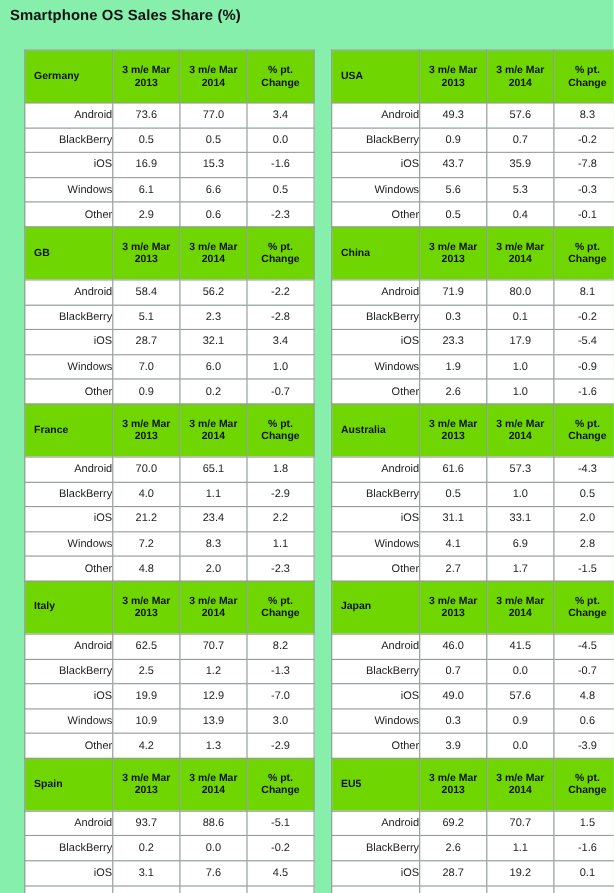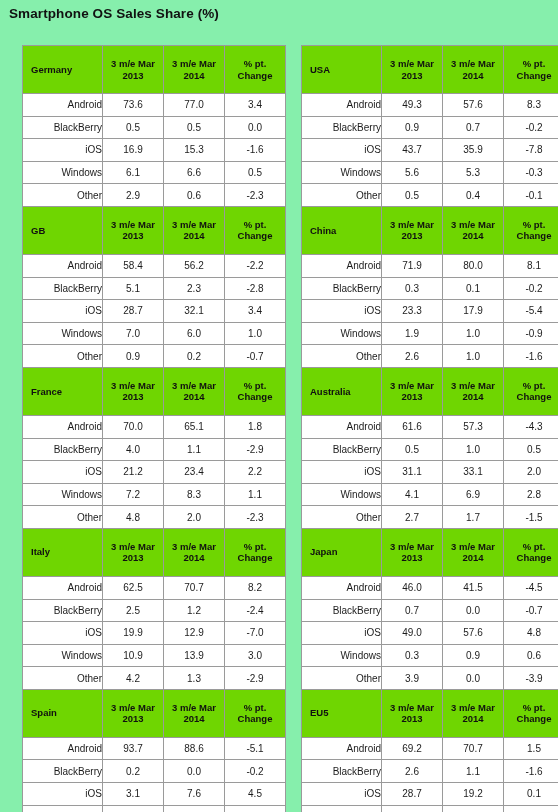--- a/index.html
+++ b/index.html
@@ -282,21 +282,21 @@
             <tr class="data">
               <td class="os-name">Android</td>
               <td class="os-val">62.5</td>
               <td class="os-val">70.7</td>
               <td class="os-val">8.2</td>
             </tr>
             <tr class="data">
               <td class="os-name">BlackBerry</td>
               <td class="os-val">2.5</td>
               <td class="os-val">1.2</td>
-              <td class="os-val">-2.4</td>
+              <td class="os-val">-1.3</td>
             </tr>
             <tr class="data">
               <td class="os-name">iOS</td>
               <td class="os-val">19.9</td>
               <td class="os-val">12.9</td>
               <td class="os-val">-7.0</td>
             </tr>
             <tr class="data">
               <td class="os-name">Windows</td>
               <td class="os-val">10.9</td>

